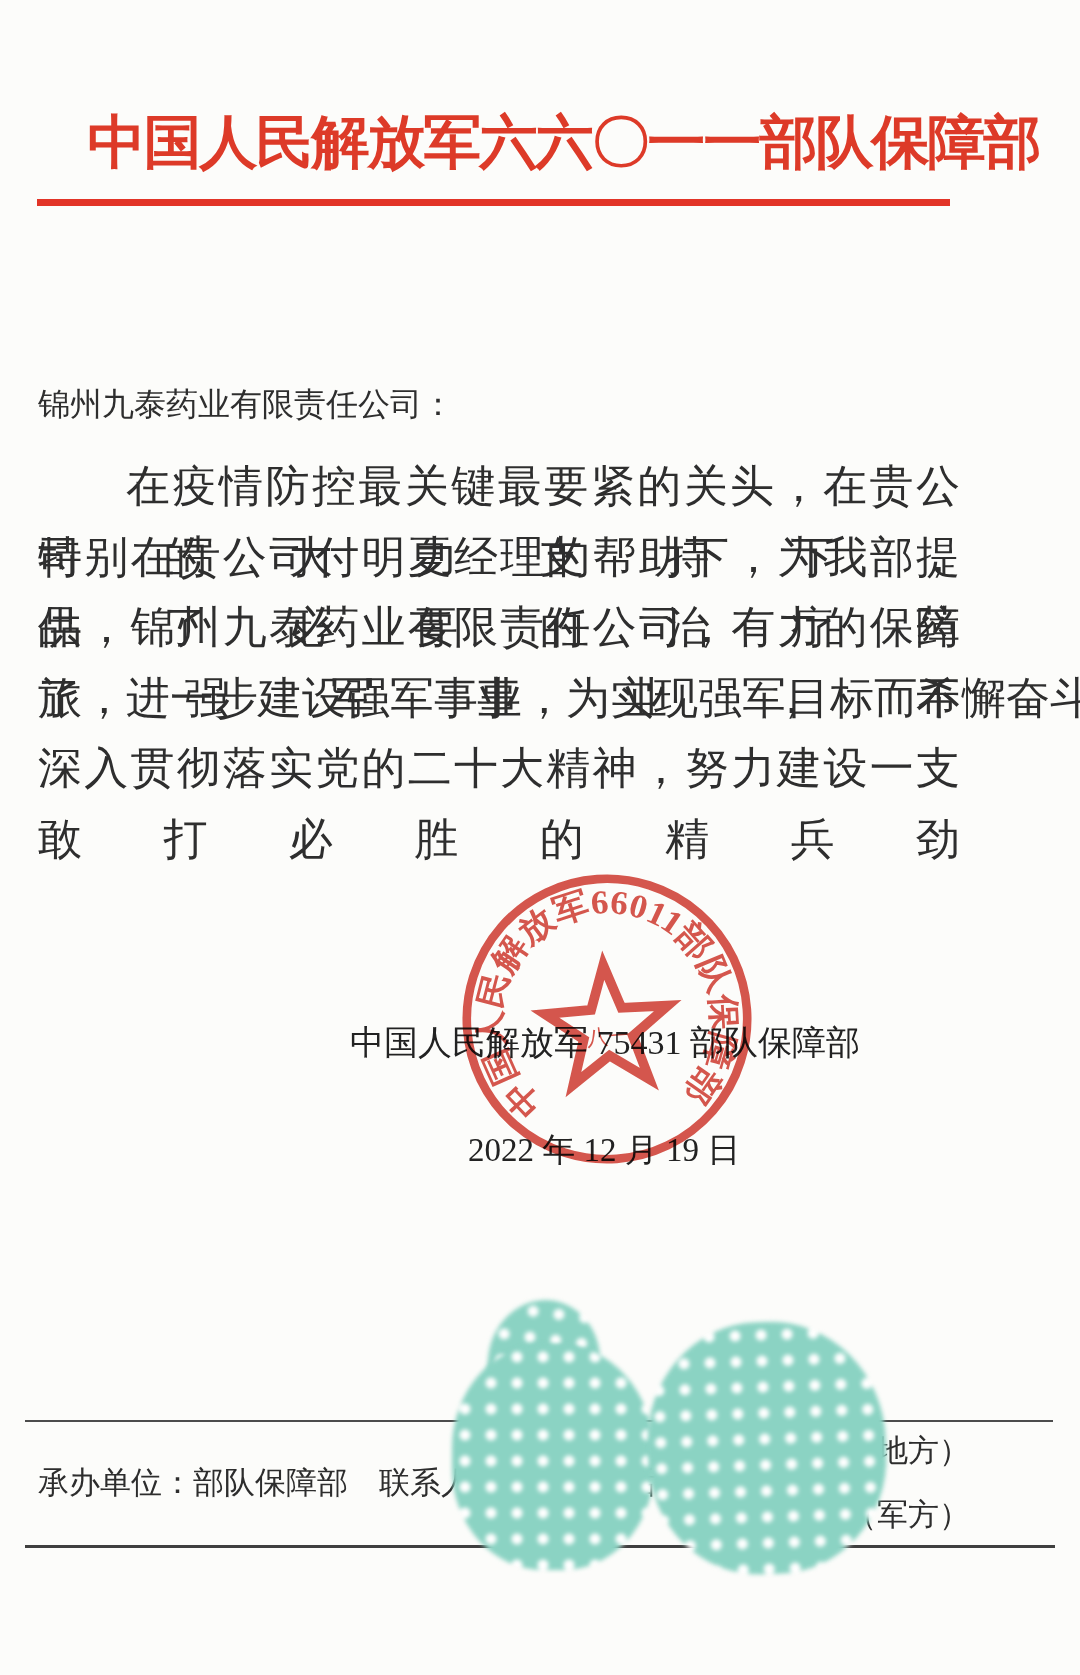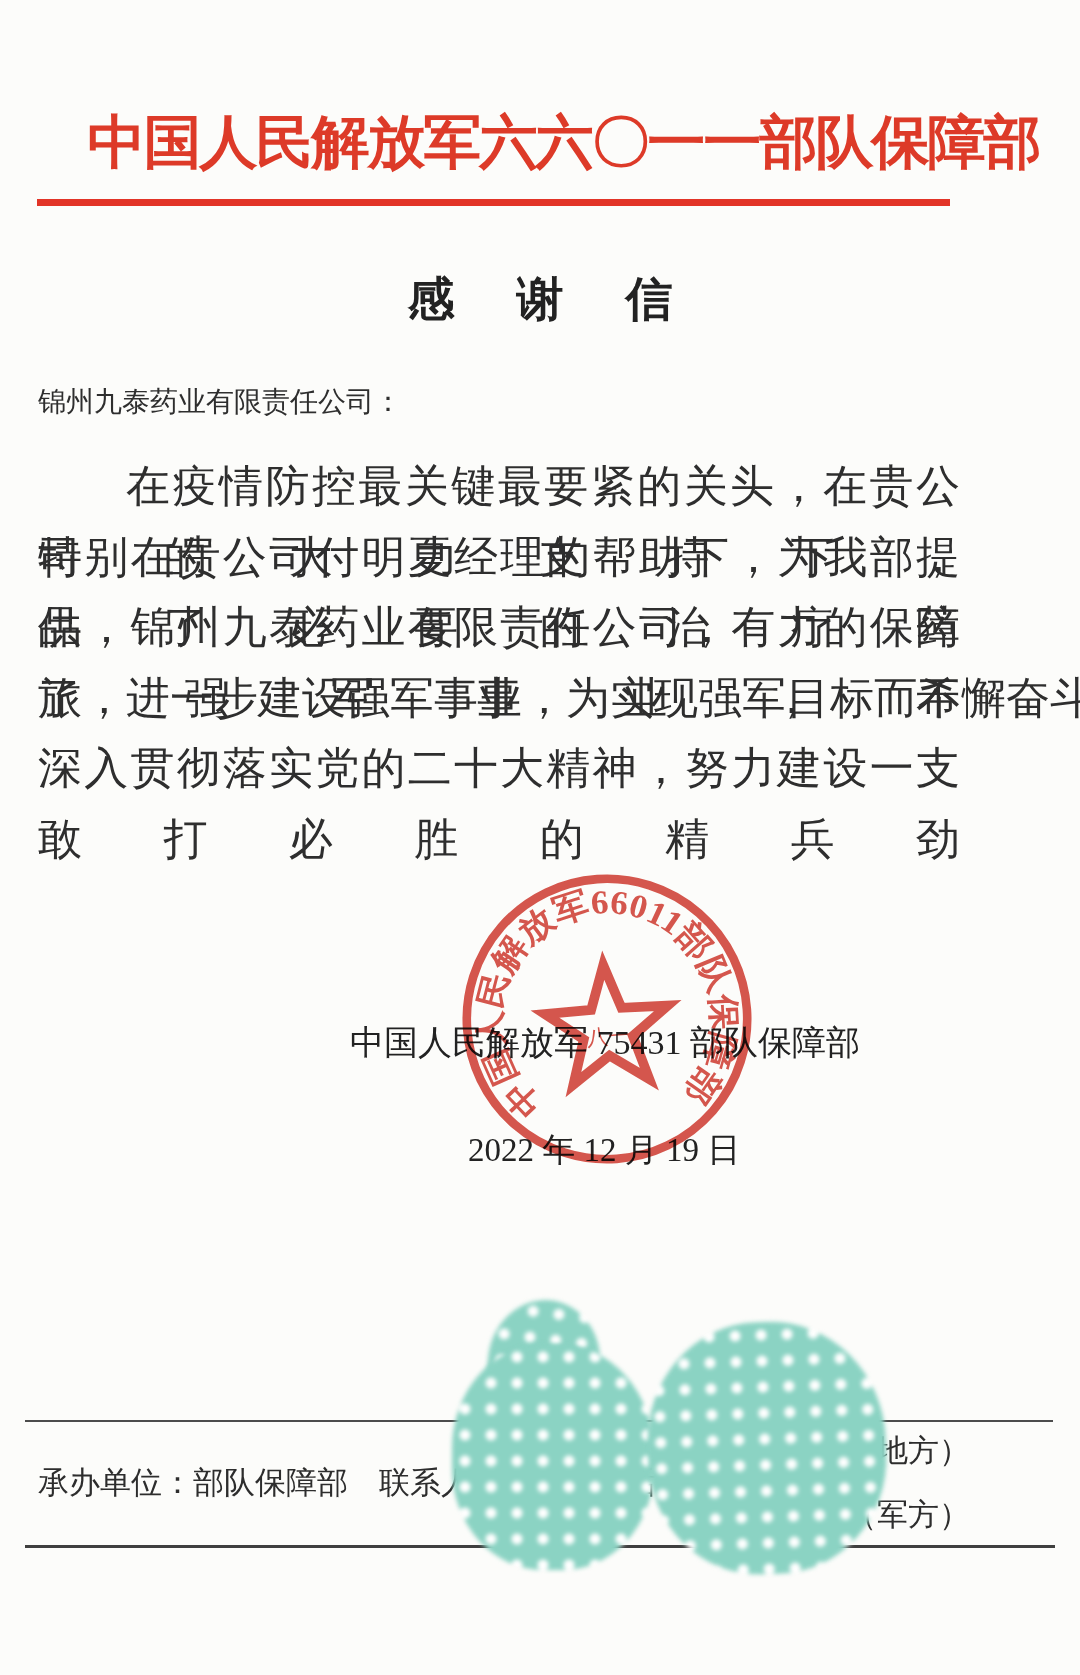--- a/index.html
+++ b/index.html
@@ -40,21 +40,21 @@
     font-weight: 700;
     color: #222;
     letter-spacing: 62px;
     padding-left: 62px;
     white-space: nowrap;
   }
   
   .salutation {
     position: absolute;
     top: 383px; left: 38px;
-    font-size: 28px;
+    font-size: 32px;
     color: #2e2e2e;
   }
   .body-block {
     position: absolute;
     top: 452px; left: 38px;
     width: 922px;
     color: #2e2e2e;
   }
   .body-line {
     height: 70.5px;
@@ -172,21 +172,20 @@
   }
 </style>
 </head>
 <body>
 
 <div class="page">
 
   <div class="org-header">中国人民解放军六六〇一一部队保障部</div>
   <div class="red-rule"></div>
 
-  <div class="letter-title">感谢信</div>
 
   <div class="salutation">锦州九泰药业有限责任公司：</div>
 
   <div class="body-block">
     <div class="body-line fill indent">在疫情防控最关键最要紧的关头，在贵公司的大力支持下，</div>
     <div class="body-line fill">特别在贵公司付明夏经理的帮助下，为我部提供了必要的治疗药</div>
     <div class="body-line fill">品，锦州九泰药业有限责任公司，有力的保障了强军事业，希</div>
     <div class="body-line">旅，进一步建设强军事业，为实现强军目标而不懈奋斗。</div>
     <div class="body-line fill">深入贯彻落实党的二十大精神，努力建设一支敢打必胜的精兵劲</div>
   </div>

